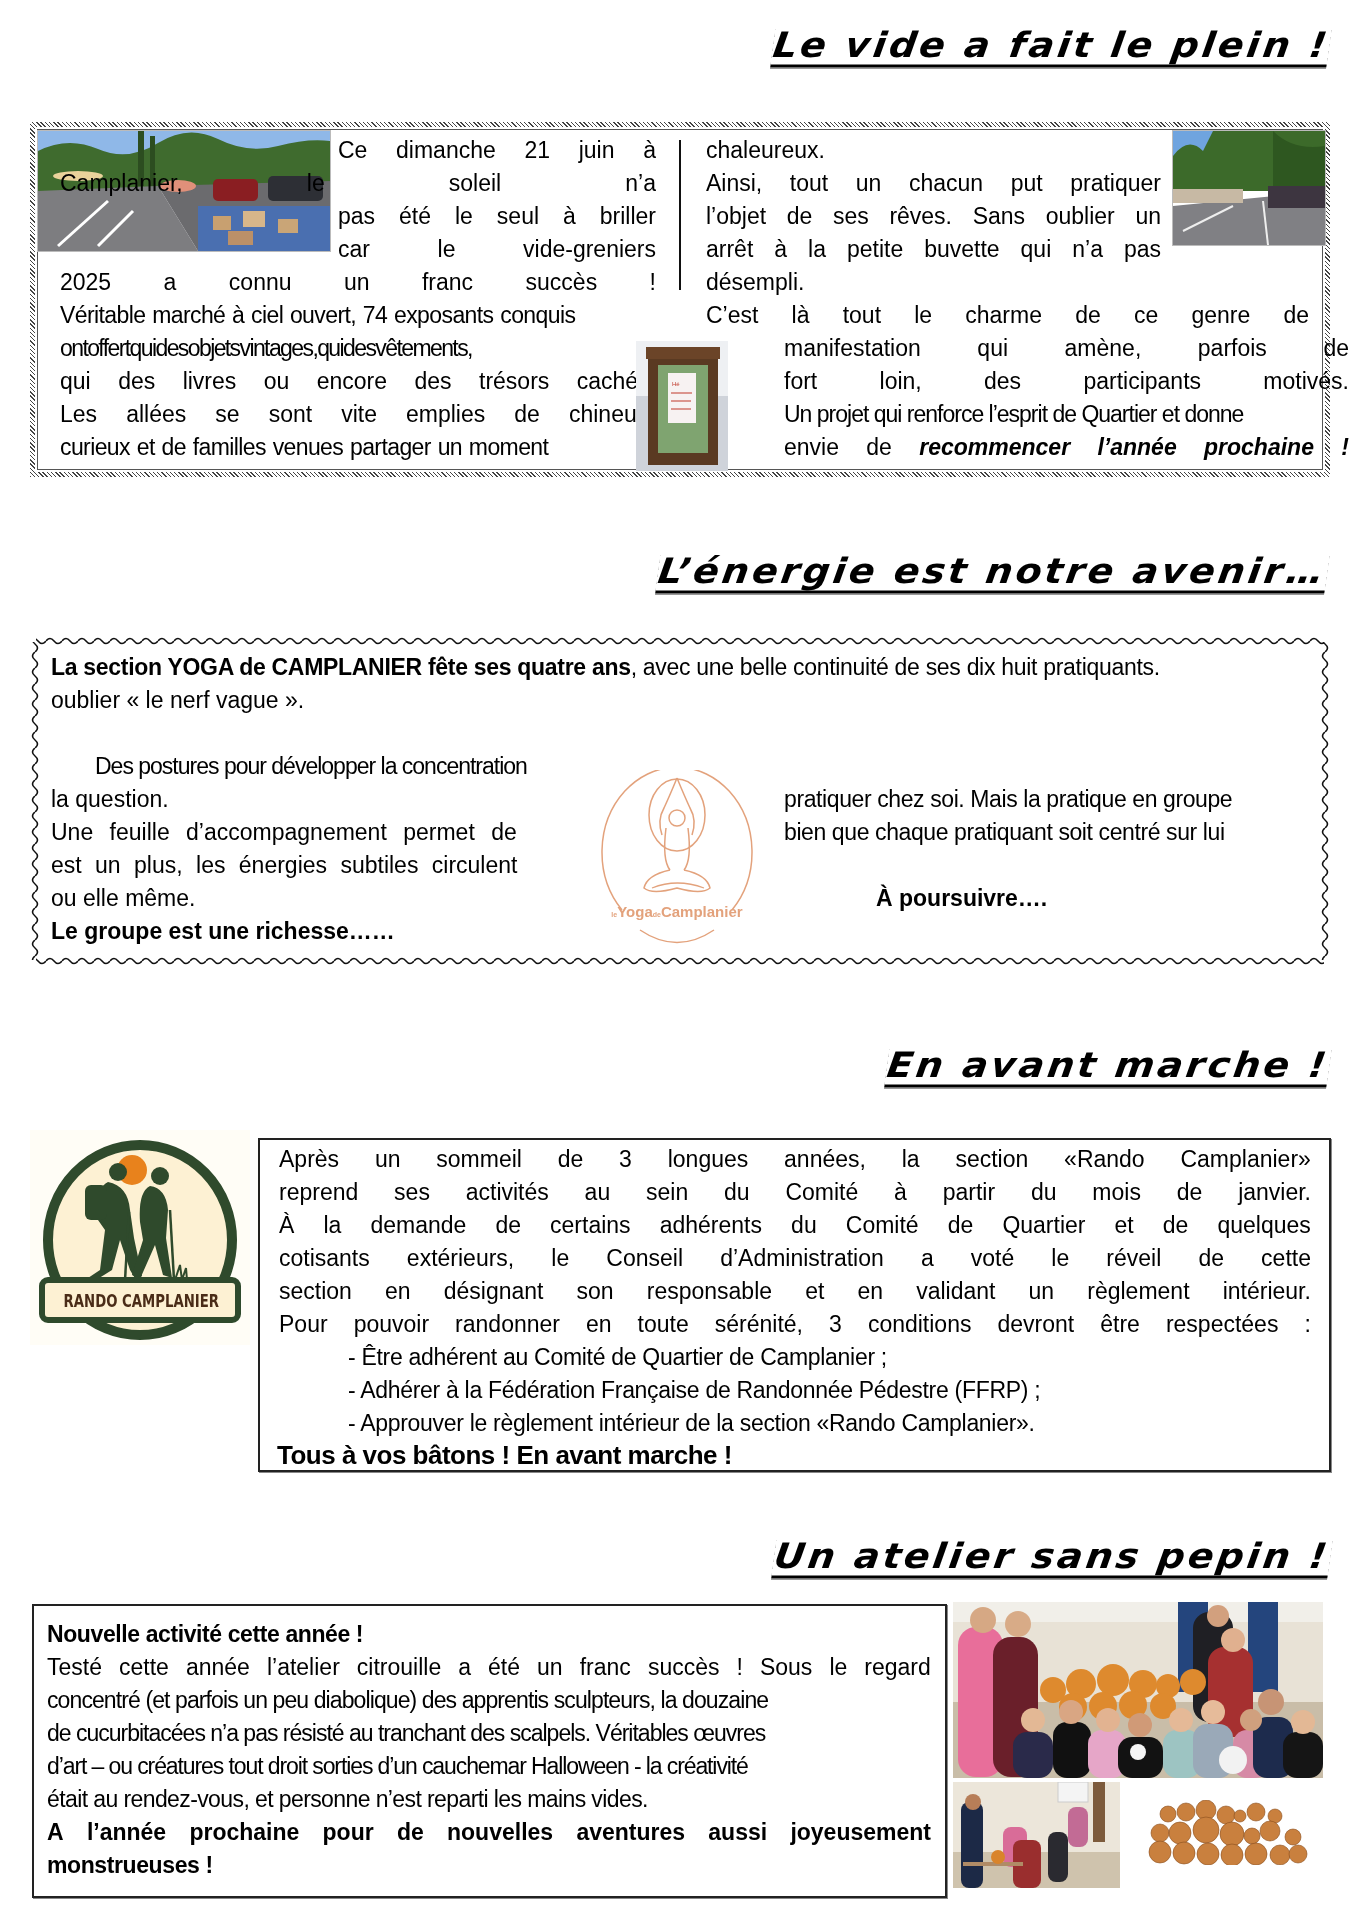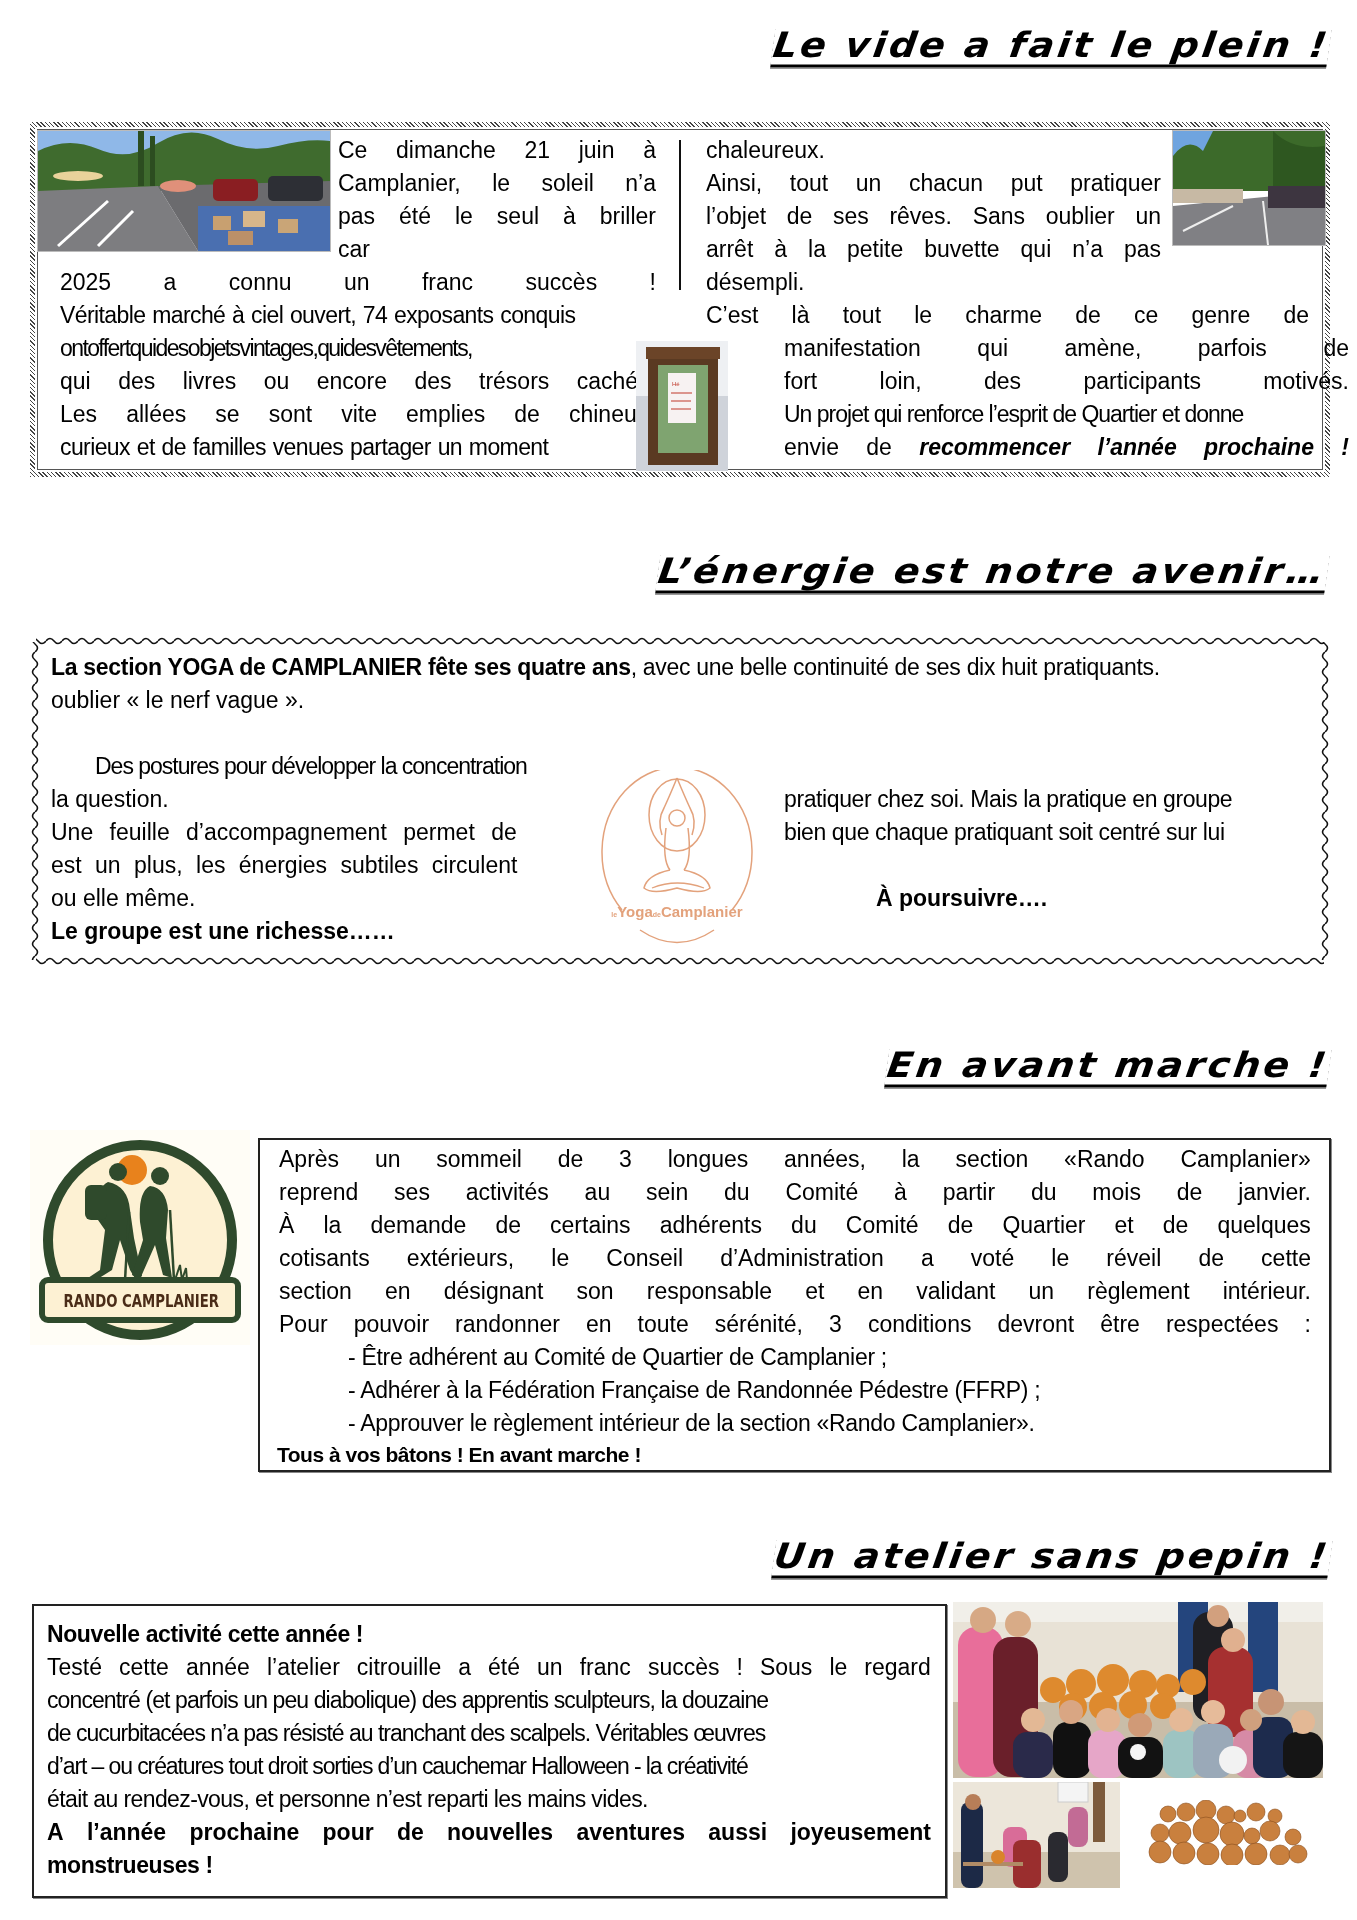--- a/index.html
+++ b/index.html
@@ -66,35 +66,35 @@
 </div>
 
 <div class="txt" style="position:absolute; left:60px; top:134px; width:596px;">
   <div class="line jl" style="margin-left:278px;">
     <span>Ce</span>
     <span>dimanche</span>
     <span>21</span>
     <span>juin</span>
     <span>à</span>
   </div>
-  <div class="line jl" style="margin-left:278px;">
+  <div class="line jl" style="">
     <span>Camplanier,</span>
     <span>le</span>
     <span>soleil</span>
     <span>n’a</span>
   </div>
   <div class="line jl" style="margin-left:278px;">
     <span>pas</span>
     <span>été</span>
     <span>le</span>
     <span>seul</span>
     <span>à</span>
     <span>briller</span>
   </div>
-  <div class="line jl" style="margin-left:278px;flex-direction:column;">
+  <div class="line jl" style="margin-left:278px;">
     <span>car</span>
     <span>le</span>
     <span>vide-greniers</span>
   </div>
   <div class="line jl">
     <span>2025</span>
     <span>a</span>
     <span>connu</span>
     <span>un</span>
     <span>franc</span>
@@ -397,21 +397,21 @@
     <span>3</span>
     <span>conditions</span>
     <span>devront</span>
     <span>être</span>
     <span>respectées</span>
     <span>:</span>
   </div>
   <div class="line" style="padding-left:69px; letter-spacing:-0.3px;">- Être adhérent au Comité de Quartier de Camplanier ;</div>
   <div class="line" style="padding-left:69px; letter-spacing:-0.3px;">- Adhérer à la Fédération Française de Randonnée Pédestre (FFRP) ;</div>
   <div class="line" style="padding-left:69px; letter-spacing:-0.3px;">- Approuver le règlement intérieur de la section «Rando Camplanier».</div>
-  <div class="line" style="font-weight:bold; font-size:21px; letter-spacing:-0.5px; margin-left:-2px; height:30px; line-height:30px;">Tous à vos bâtons ! En avant marche !</div>
+  <div class="line" style="font-weight:bold; font-size:26px; letter-spacing:-0.5px; margin-left:-2px; height:30px; line-height:30px;">Tous à vos bâtons ! En avant marche !</div>
 </div>
 
 <div class="heading" style="top:1537px;">Un atelier sans pepin !</div>
 
 <div class="abs box4"></div>
 
 <div class="txt" style="position:absolute; left:47px; top:1618px; width:884px;">
   <div class="line" style="font-weight:bold; letter-spacing:-0.4px;">Nouvelle activité cette année !</div>
   <div class="line jl">
     <span>Testé</span>

